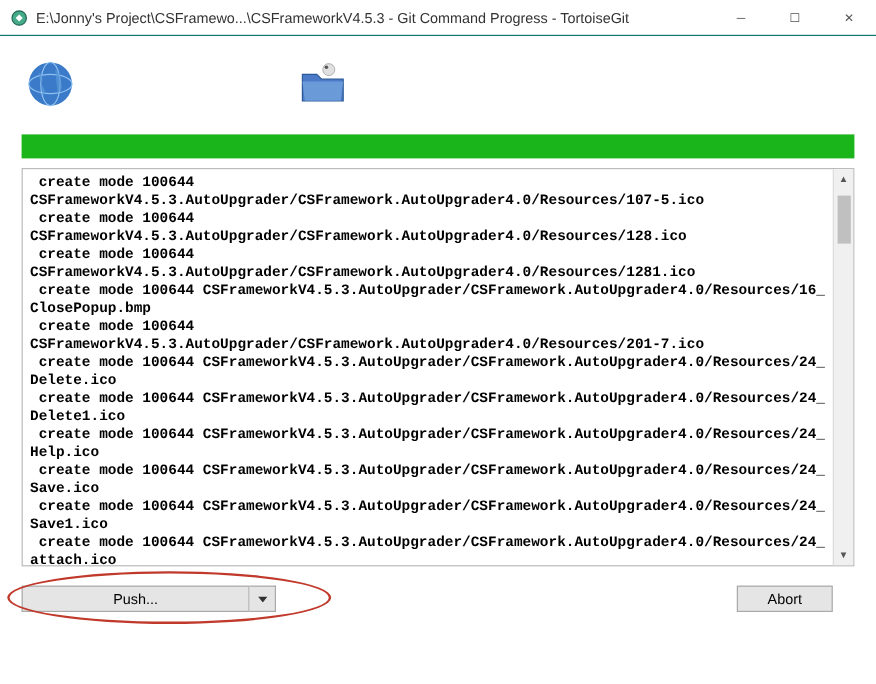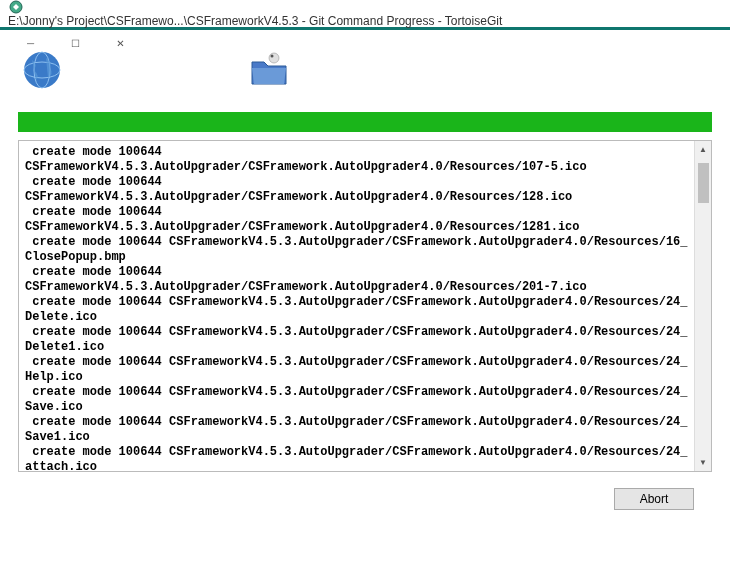--- a/index.html
+++ b/index.html
@@ -7,25 +7,24 @@
       font-family: "Segoe UI", Tahoma, sans-serif;
       font-size: 12px;
       background: #fff;
       width: 730px;
       height: 570px;
       overflow: hidden;
     }
     .titlebar {
       height: 30px;
       background: #fff;
-      border-bottom: 3px solid #0f766e;
-      display: flex;
-      align-items: flex-start;
+      border-bottom: 1px solid #0f766e;
+      display: flex;
+      align-items: center;
       padding-left: 8px;
-      flex-direction: column;
     }
     .titlebar-icon {
       width: 16px;
       height: 16px;
       display: flex;
       align-items: center;
       justify-content: center;
       margin-right: 6px;
     }
     .titlebar-title {
@@ -210,15 +209,24 @@
  create mode 100644 CSFrameworkV4.5.3.AutoUpgrader/CSFramework.AutoUpgrader4.0/Resources/24_Save1.ico
  create mode 100644 CSFrameworkV4.5.3.AutoUpgrader/CSFramework.AutoUpgrader4.0/Resources/24_attach.ico</div>
   <div class="scrollbar">
     <div class="scroll-arrow">▲</div>
     <div class="scroll-thumb"></div>
     <div class="scroll-arrow" style="position:absolute;bottom:0;width:100%;">▼</div>
   </div>
 </div>
 
 <div class="button-row">
+  <div style="position:relative;display:flex;">
+    <div class="ellipse-highlight"></div>
+    <div class="btn btn-push">Push...</div>
+    <div class="btn btn-dropdown">
+      <svg width="8" height="5" viewBox="0 0 8 5">
+          <path d="M0 0 L4 5 L8 0 Z" fill="#333"></path>
+        </svg>
+    </div>
+  </div>
   <div class="spacer"></div>
   <div class="btn btn-close">Abort</div>
 </div>
 
 </body></html>

